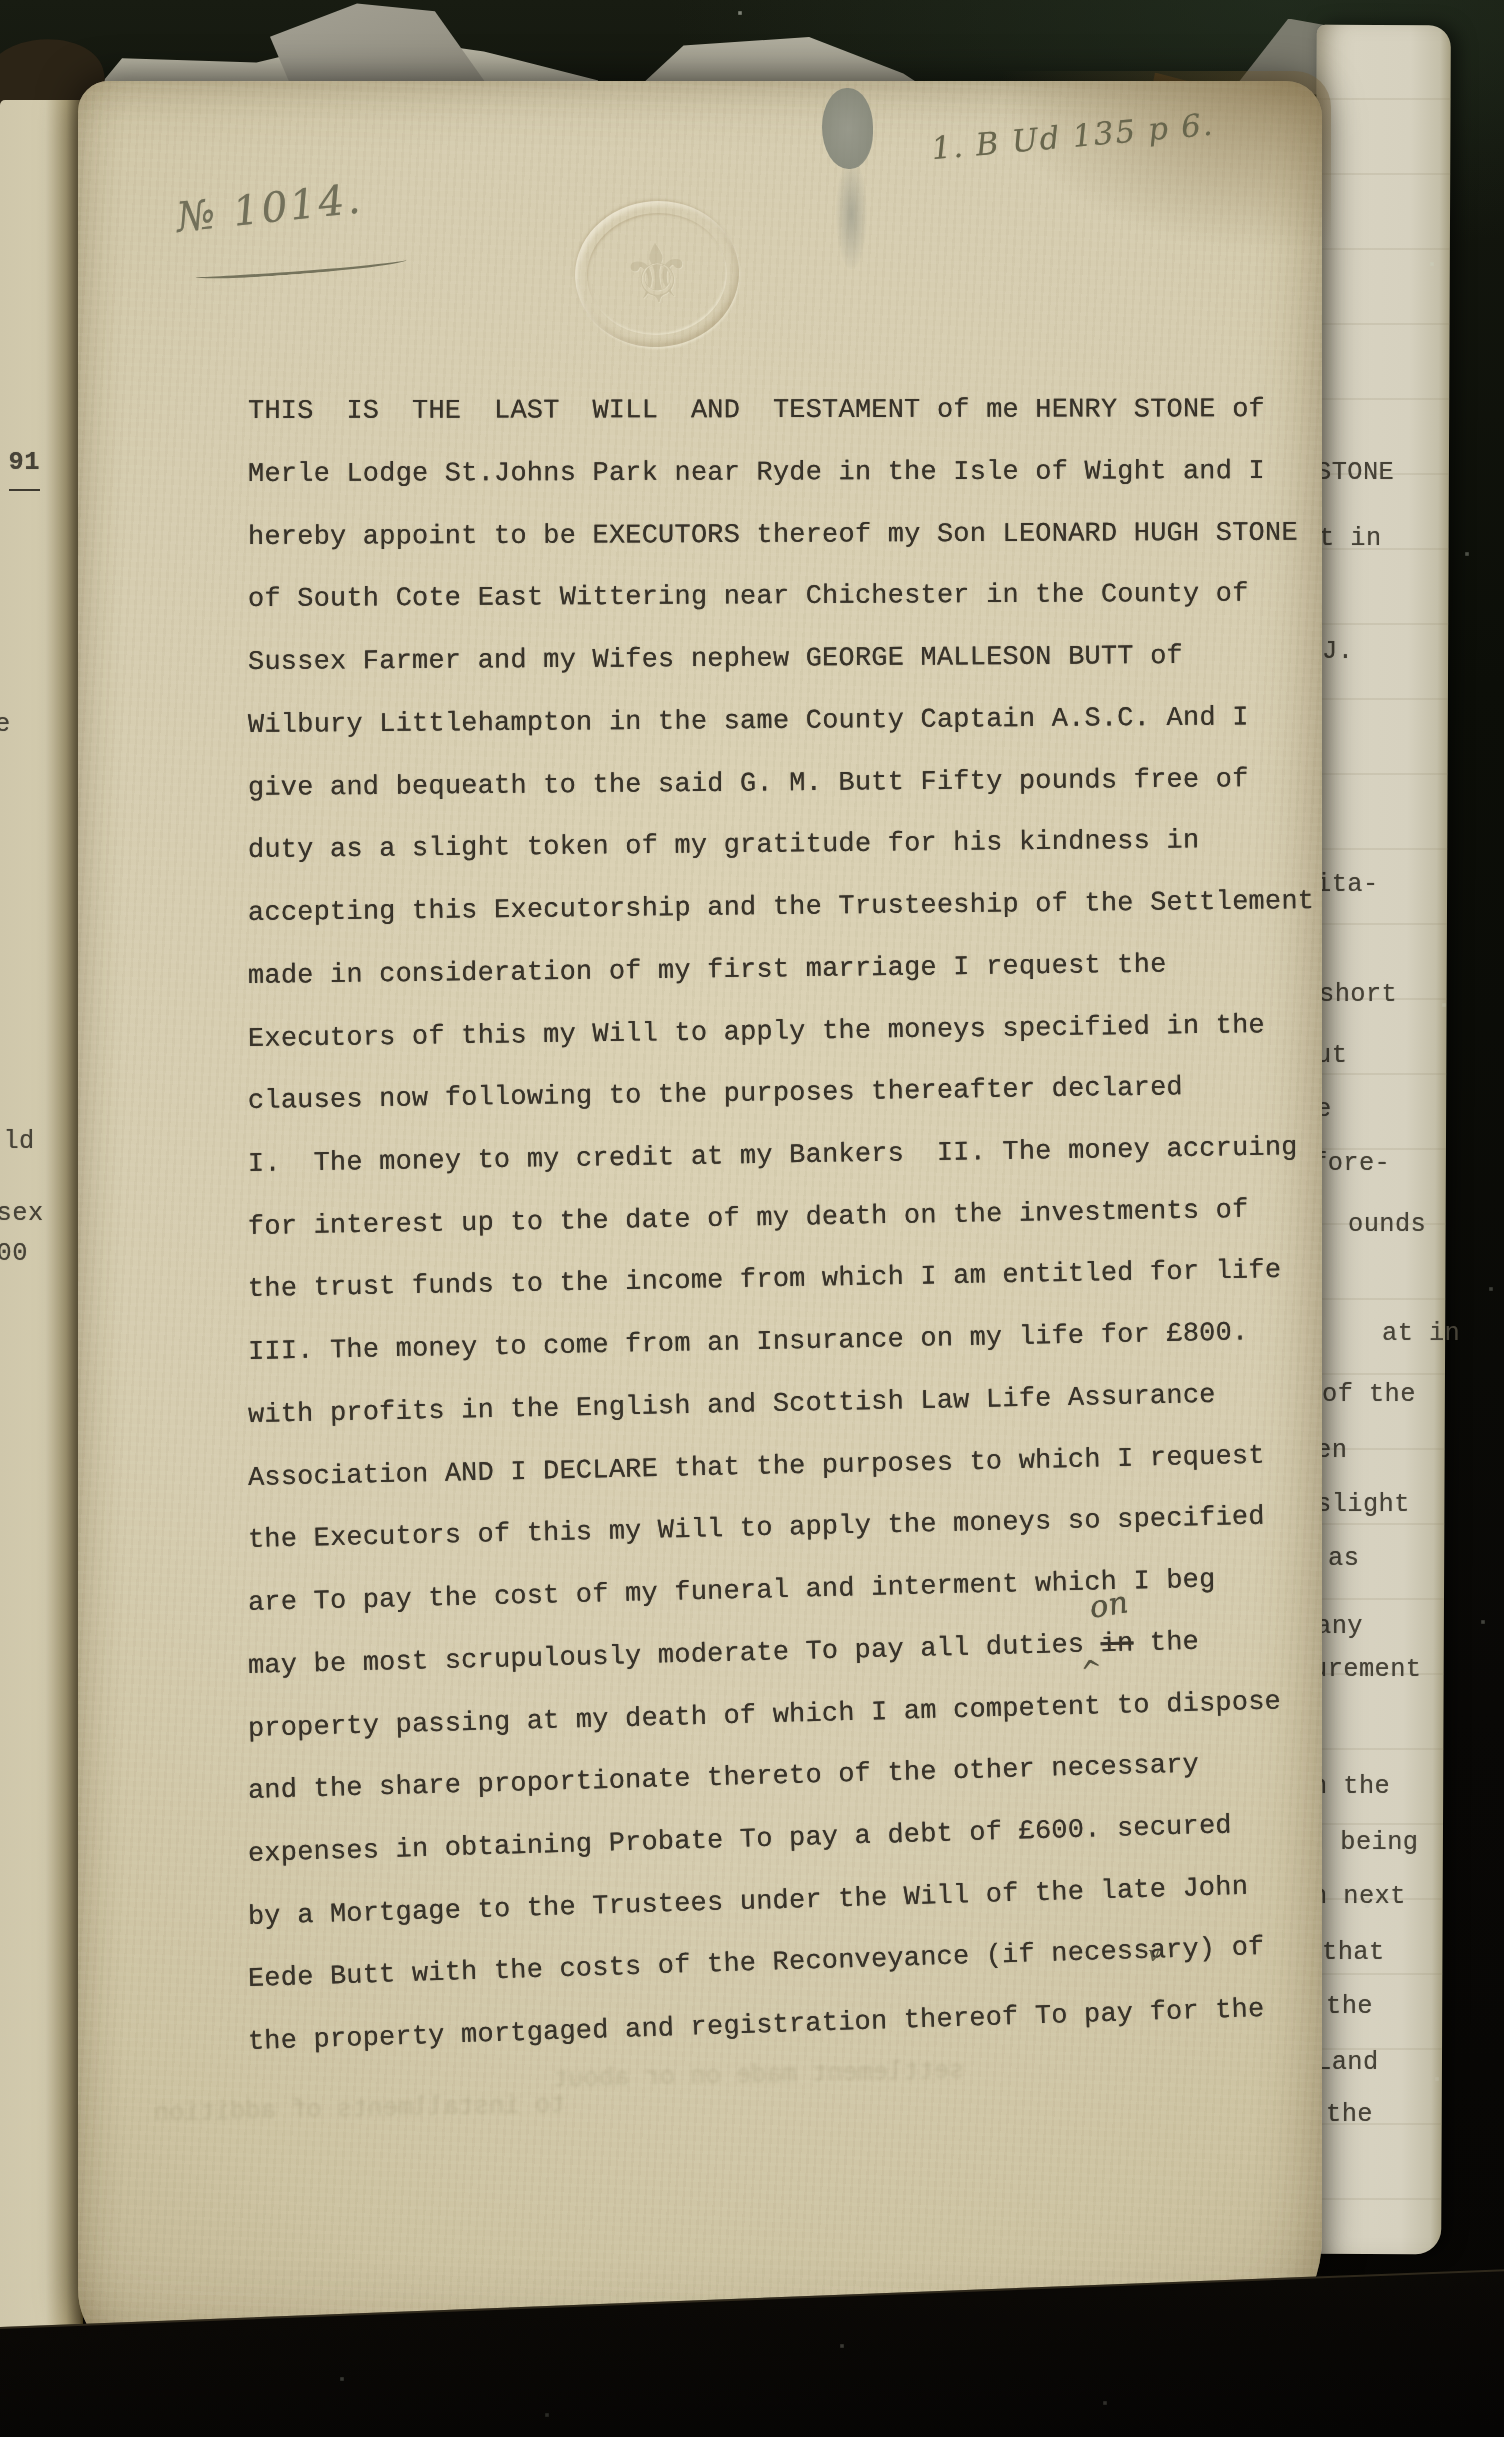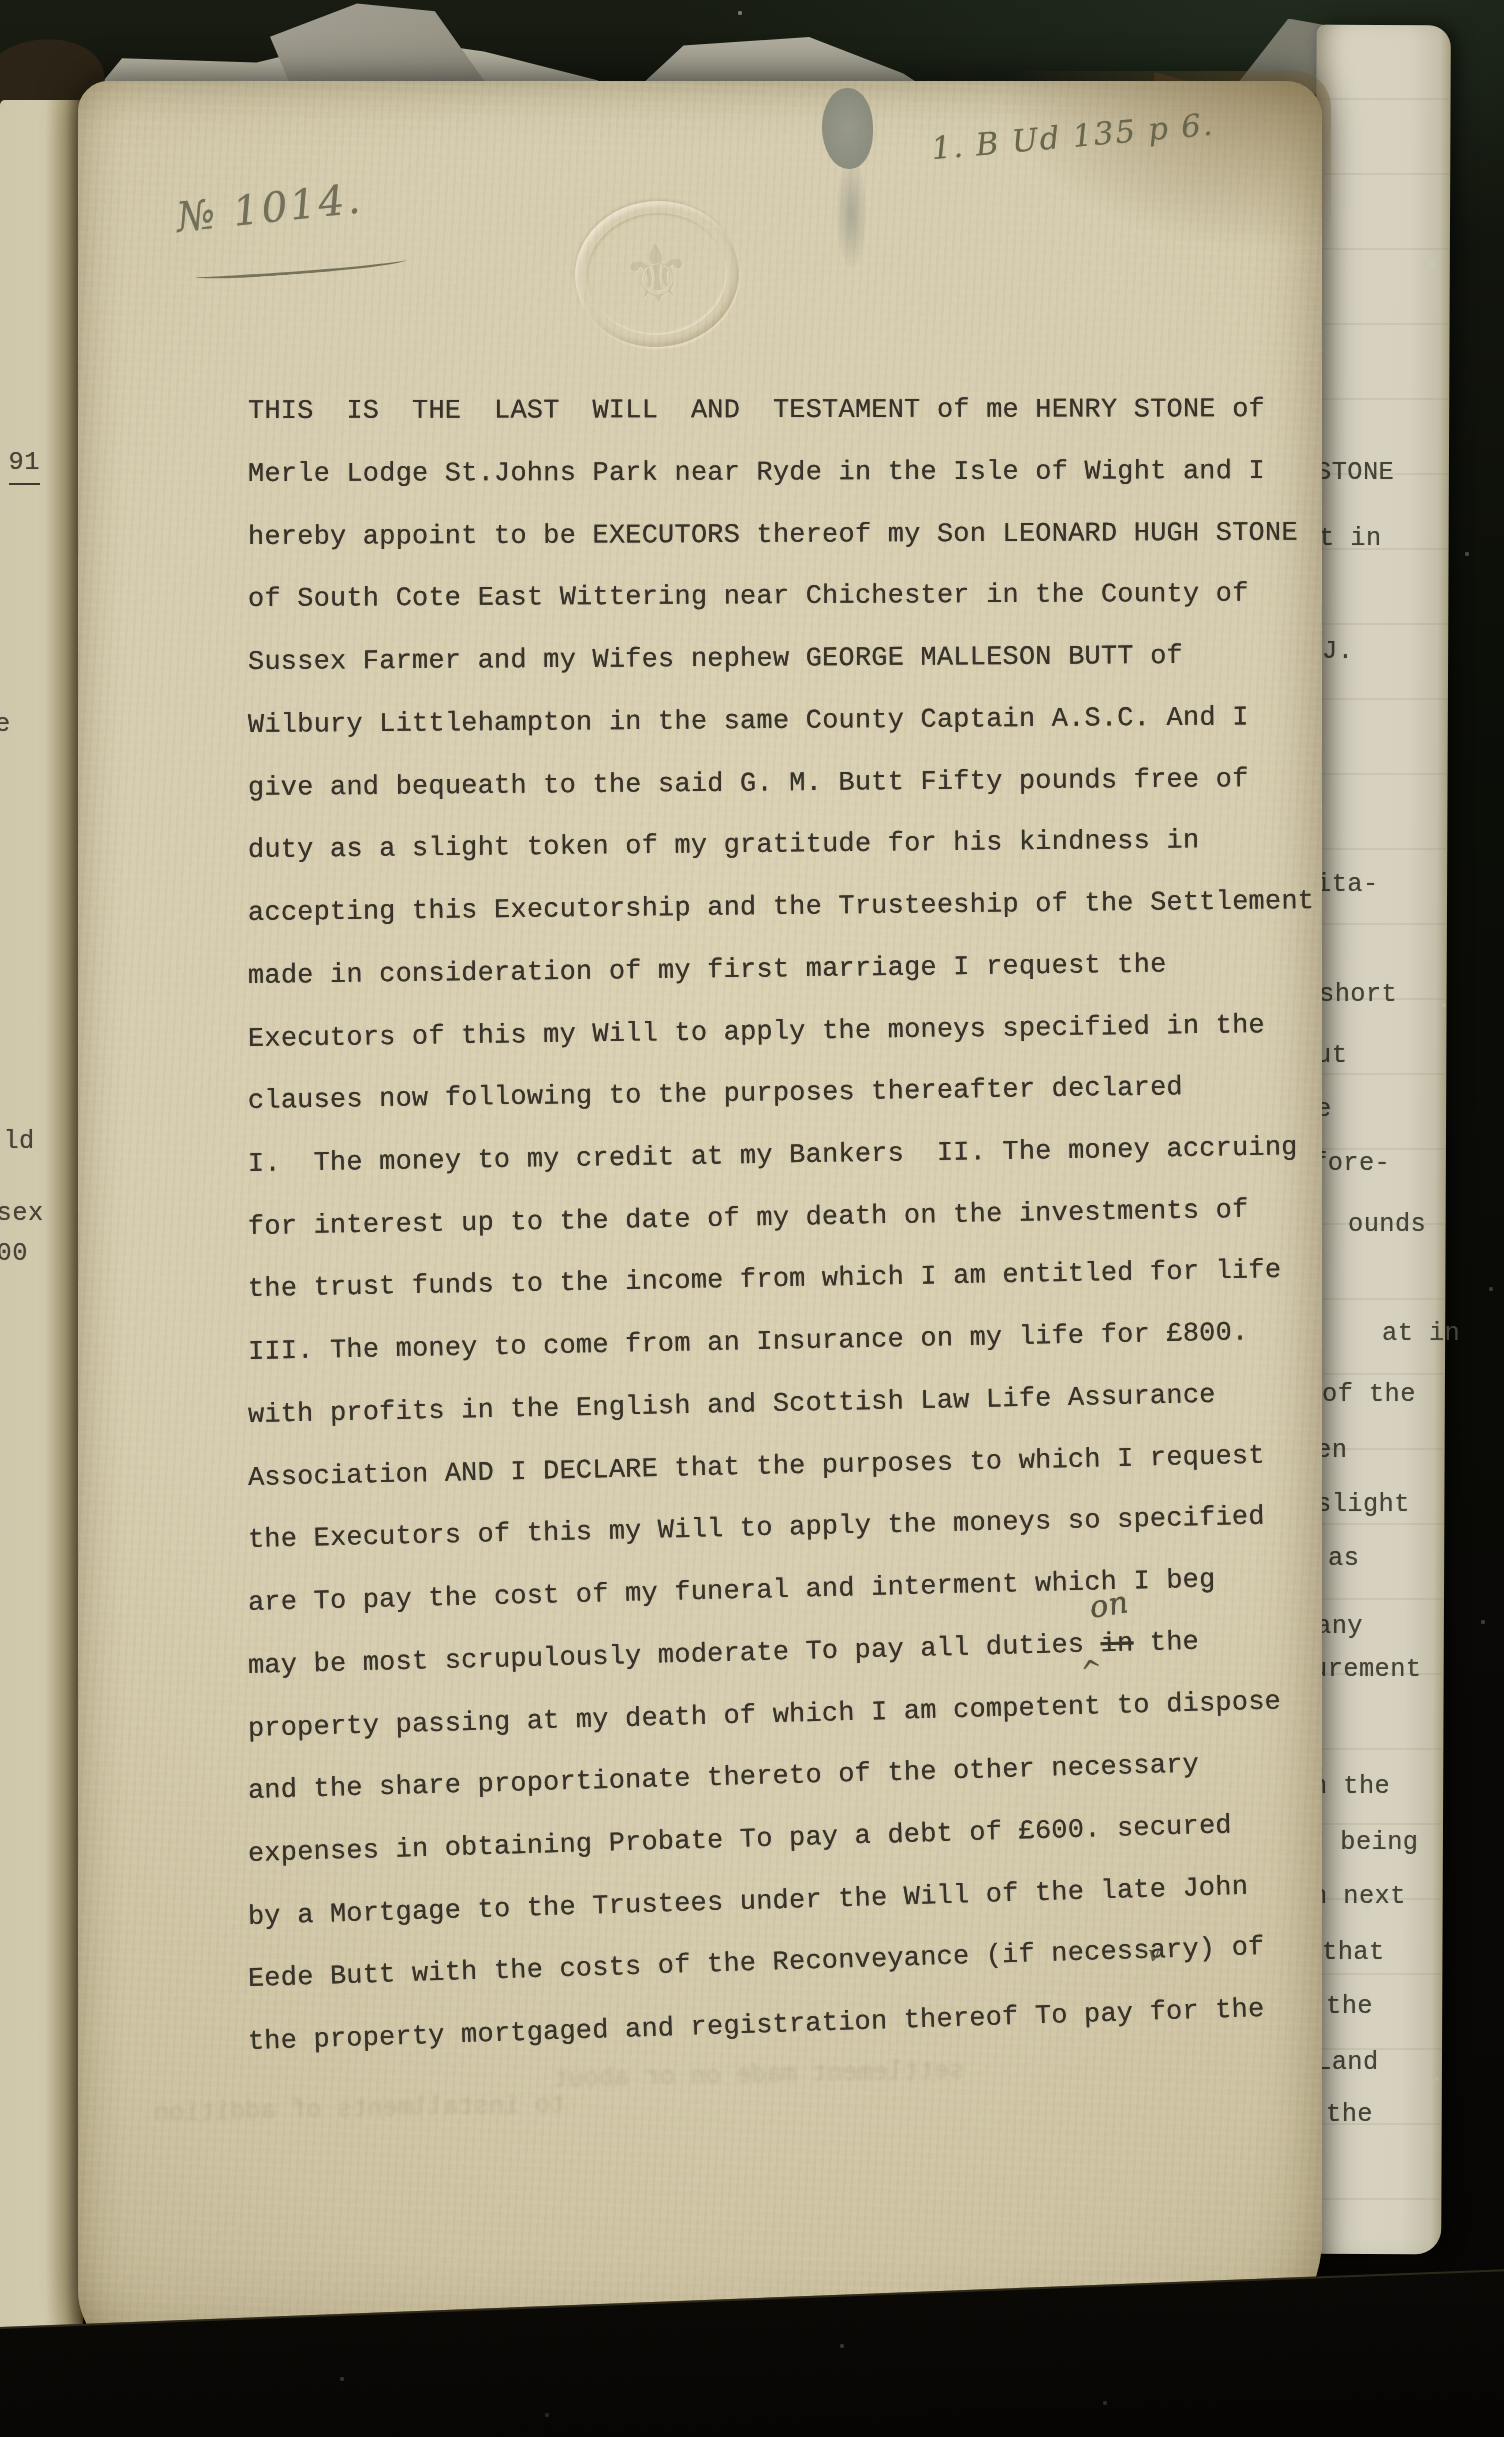--- a/index.html
+++ b/index.html
@@ -33,21 +33,21 @@
   
   .right-page{position:absolute;left:1312px;top:25.4px;width:134px;height:2229px;z-index:1;
       background:linear-gradient(to right,#d9d4c2 0%,#d6d1bf 70%,#c4bfa9 92%,#a69f82 100%);
       border-radius:8.5px 22px 25.4px 12px;transform:rotate(.25deg);
       box-shadow:inset 22px 0 25.4px -15.3px rgba(70,60,35,.55), 6.8px 0 18.6px rgba(0,0,0,.55);}
   .right-page::after{content:"";position:absolute;inset:0;border-radius:inherit;
       background:repeating-linear-gradient(to bottom,rgba(0,0,0,0) 0 73px,rgba(140,130,100,.16) 73px 75px);}
   .frag{position:absolute;font-family:"Liberation Mono","DejaVu Sans Mono",monospace;
       font-size:25.4px;color:#474338;white-space:pre;z-index:1;letter-spacing:0.4px;
       text-shadow:0 0 0.8px rgba(60,55,45,.6);}
-  .frag.ul{border-bottom:2.5px solid #3e3a30;padding-bottom:6px;}
+  .frag.ul{border-bottom:2.5px solid #3e3a30;padding-bottom:12px;font-weight:bold;}
   
   .main-page{position:absolute;left:78px;top:81px;width:1244px;height:2284px;z-index:2;
       background:
         radial-gradient(1187px 1611px at 52% 38%, #dbd2b5 0%, #d6cdb0 55%, #cdc3a2 85%, #c2b795 100%);
       border-radius:30.5px 36px 127px 76px;
       box-shadow:0 0 39px rgba(0,0,0,.65),
         inset 0 -59px 76px -38px rgba(95,80,48,.38),
         inset 0 38px 59px -38px rgba(105,90,55,.35),
         inset -29px 0 59px -27px rgba(115,98,62,.42),
         inset 22px 0 42px -24px rgba(110,95,60,.30);}

